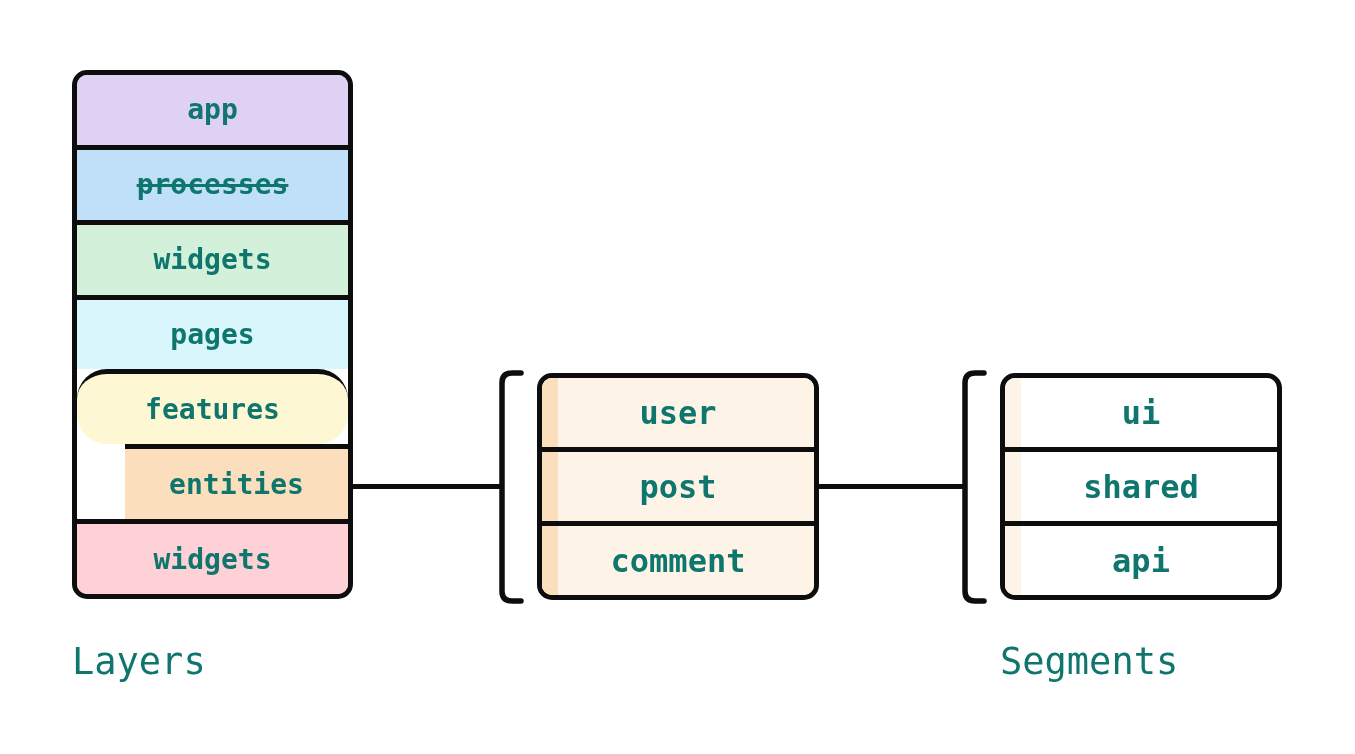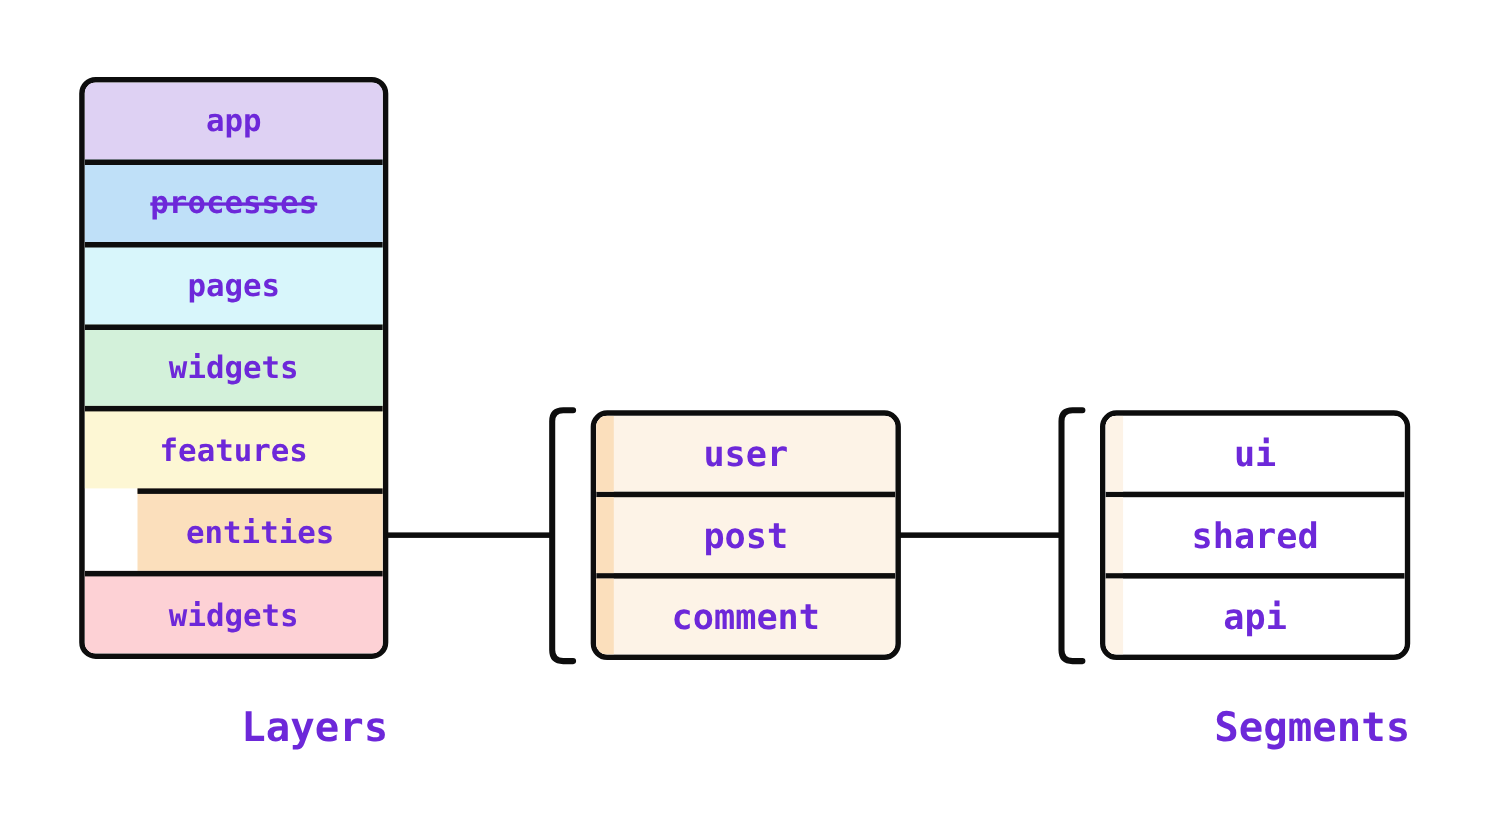--- a/index.html
+++ b/index.html
@@ -2,21 +2,21 @@
 <html><head>
 <meta charset="utf-8">
 <style>
   html, body { margin: 0; padding: 0; background: #ffffff; }
   .canvas {
     position: relative;
     width: 1355px;
     height: 754px;
     background: #ffffff;
     font-family: "DejaVu Sans Mono", "Liberation Mono", monospace;
-    color: #6d28d9;
+    color: #0f766e;
     overflow: hidden;
   }
   .stack {
     position: absolute;
     display: flex;
     flex-direction: column;
     border: 5px solid #0d0d0d;
     border-radius: 15px;
     overflow: hidden;
     box-sizing: border-box;
@@ -50,23 +50,23 @@
     text-decoration-thickness: 2.5px;
   }
   .connector {
     position: absolute;
     height: 5px;
     background: #0d0d0d;
   }
   .bracket { position: absolute; }
   .caption {
     position: absolute;
-    text-align: right;
+    text-align: left;
     font-size: 37px;
-    font-weight: bold;
+    font-weight: normal;
     white-space: nowrap;
   }
   
   #layers-stack   { left: 72px;   top: 70px;  width: 281px; height: 529px; }
   #slices-stack   { left: 537px;  top: 373px; width: 282px; height: 227px; justify-content: space-between; }
   #segments-stack { left: 1000px; top: 373px; width: 282px; height: 227px; }
   #connector-layers-slices   { left: 351px; top: 484px; width: 153px; }
   #connector-slices-segments { left: 817px; top: 484px; width: 148px; }
   #bracket-slices   { left: 495px; top: 367px; }
   #bracket-segments { left: 958px; top: 367px; }
@@ -79,27 +79,27 @@
 
 <div class="canvas">
 
   <div class="stack layers" id="layers-stack">
     <div class="row" style="background-color: rgb(222, 209, 243);">
       <span class="row-label">app</span>
     </div>
     <div class="row" style="background-color: rgb(191, 224, 248);">
       <span class="row-label strike">processes</span>
     </div>
+    <div class="row" style="background-color: rgb(211, 241, 218);">
+      <span class="row-label">widgets</span>
+    </div>
     <div class="row" style="background-color: rgb(216, 246, 251);">
       <span class="row-label">pages</span>
     </div>
-    <div class="row" style="background-color: rgb(211, 241, 218);">
-      <span class="row-label">widgets</span>
-    </div>
-    <div class="row" style="background-color: rgb(253, 247, 212);">
+    <div class="row" style="background-color: rgb(253, 247, 212); border-radius: 30px;">
       <span class="row-label">features</span>
     </div>
     <div class="row" style="background-color: rgb(251, 223, 188); margin-left: 48px;">
       <span class="row-label">entities</span>
     </div>
     <div class="row" style="background-color: rgb(253, 209, 213);">
       <span class="row-label">widgets</span>
     </div>
   </div>
 
@@ -124,21 +124,21 @@
     </div>
   </div>
 
   <div class="connector" id="connector-slices-segments"></div>
 
   <svg class="bracket" id="bracket-segments" width="32" height="240" viewBox="0 0 32 240">
     <path d="M 26 6 L 17 6 Q 7 6 7 16 L 7 224 Q 7 234 17 234 L 26 234" fill="none" stroke="#0d0d0d" stroke-width="5.5" stroke-linecap="round"></path>
   </svg>
 
   <div class="stack segments" id="segments-stack">
-    <div class="row" style="background-color: rgb(255, 255, 255);">
+    <div class="row" style="background-color: rgb(255, 255, 255); border-radius: 29px;">
       <span class="stripe" style="background-color: rgb(253, 243, 231);"></span>
       <span class="row-label">ui</span>
     </div>
     <div class="row" style="background-color: rgb(255, 255, 255);">
       <span class="stripe" style="background-color: rgb(253, 243, 231);"></span>
       <span class="row-label">shared</span>
     </div>
     <div class="row" style="background-color: rgb(255, 255, 255);">
       <span class="stripe" style="background-color: rgb(253, 243, 231);"></span>
       <span class="row-label">api</span>

